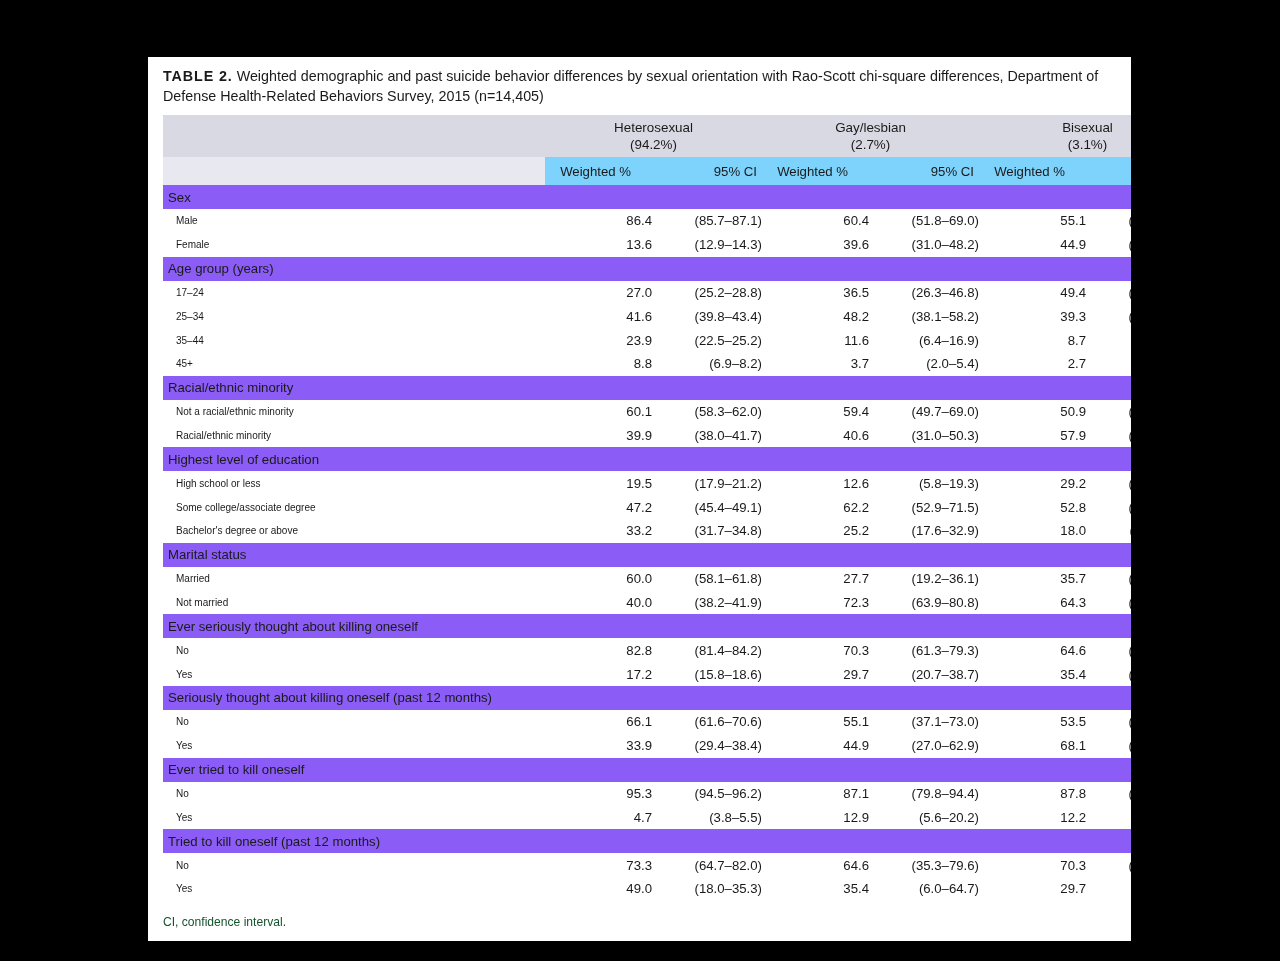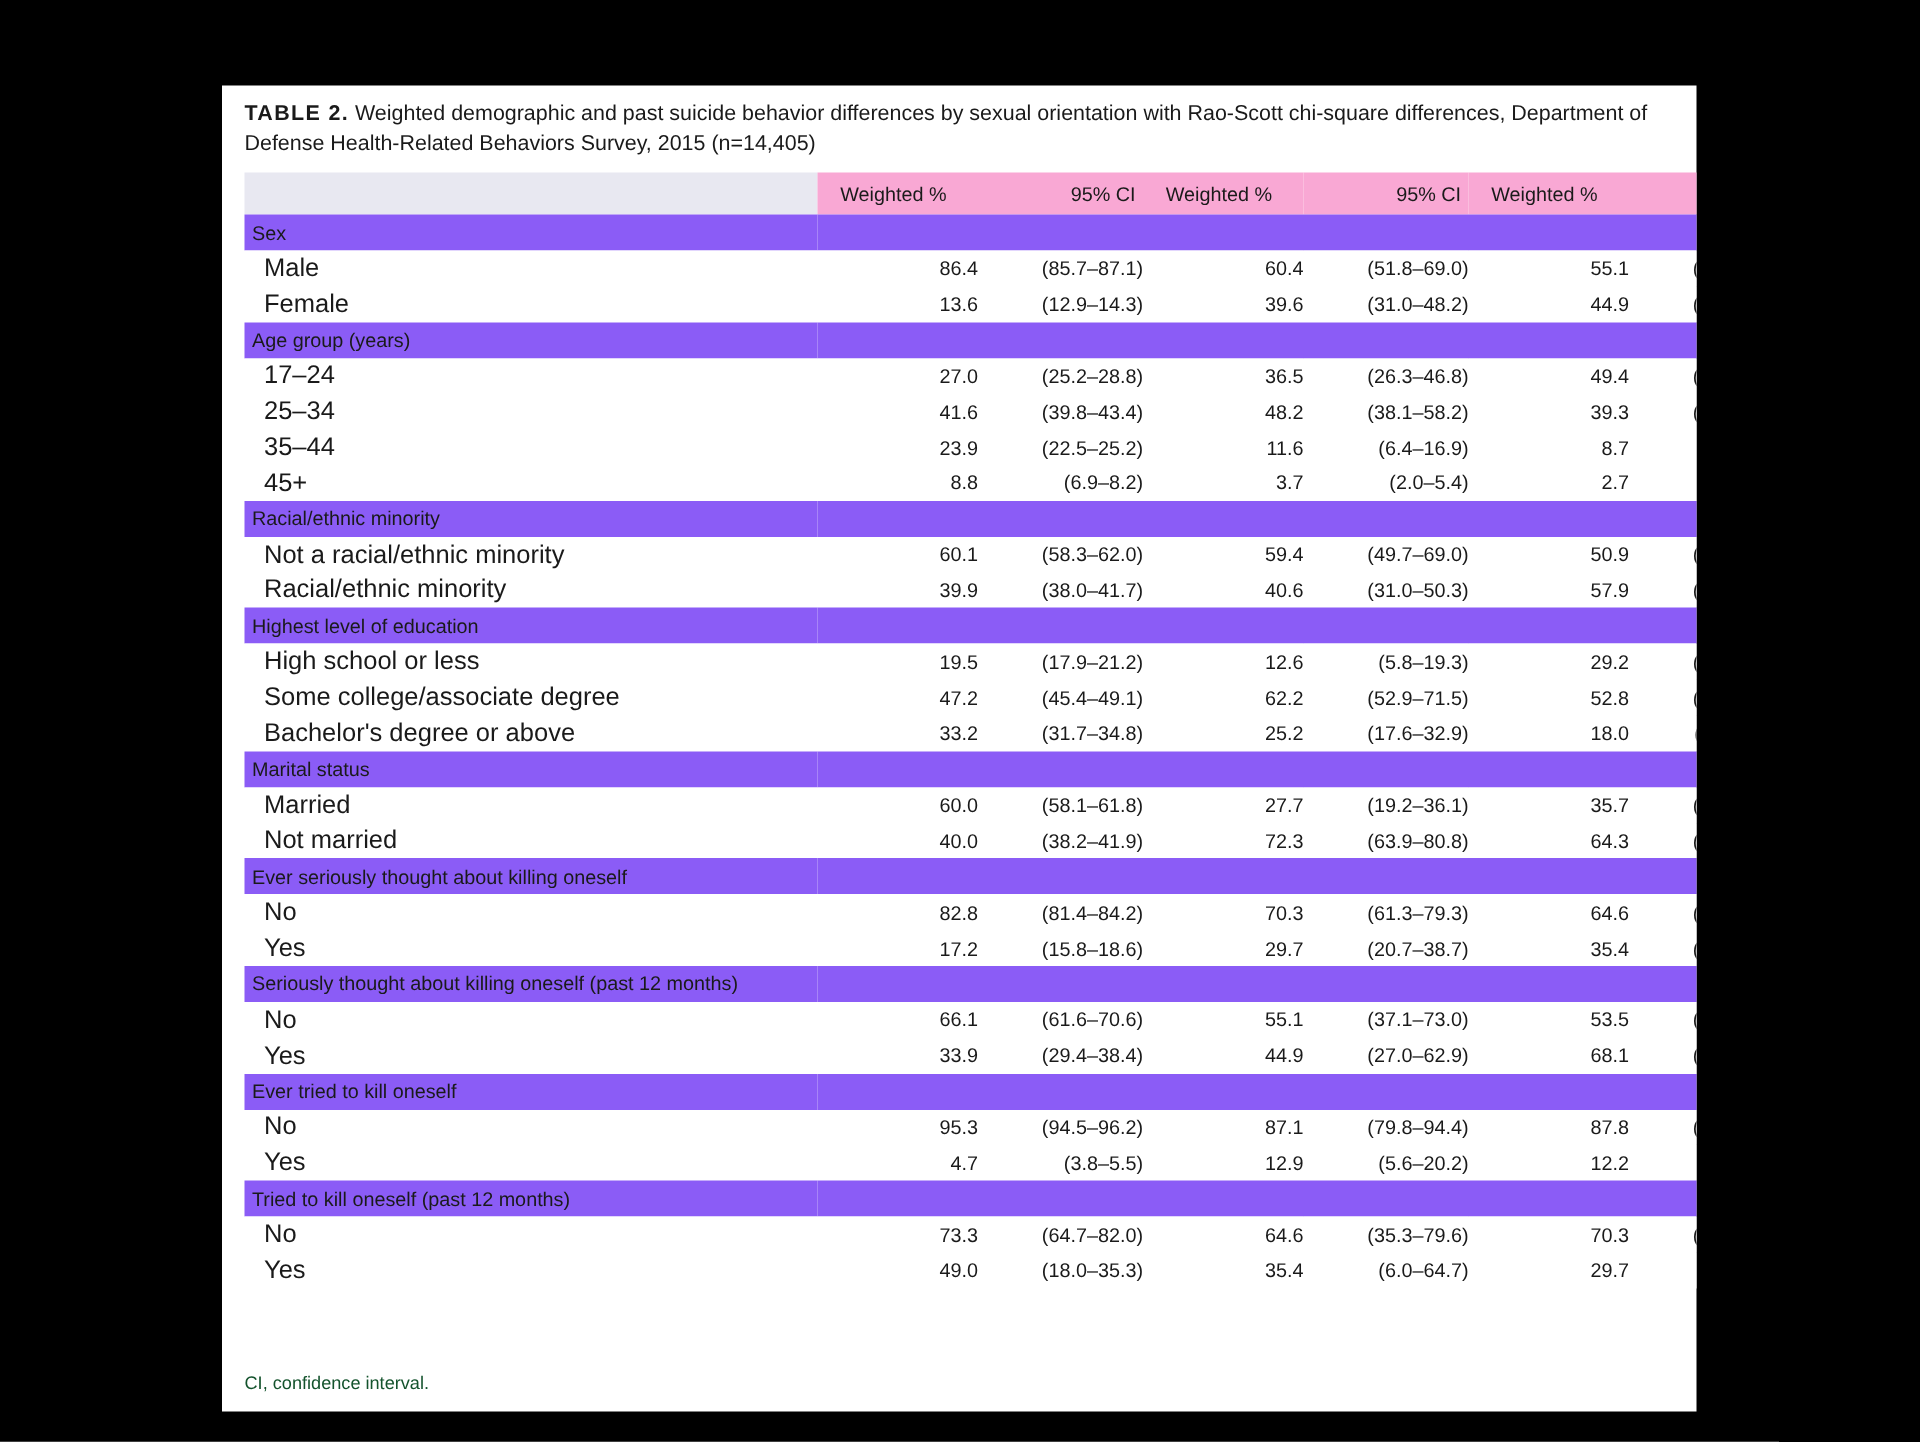--- a/index.html
+++ b/index.html
@@ -70,21 +70,21 @@
 
   
   tr.grouphdr td {
     background: #d9d9e4;
     height: 42px;
     text-align: center;
     line-height: 17.5px;
     font-size: 13.4px;
   }
   tr.subhdr td {
-    background: #f9a8d4;
+    background: #7dd3fc;
     height: 28px;
     text-align: right;
     padding-right: 21px;
     font-size: 13.2px;
   }
   tr.subhdr td.lbl { background: #e8e8f1; }
 
   tr.section td {
     background: #8b5cf6;
     height: 24px;
@@ -98,21 +98,21 @@
     padding-right: 5px;
     font-size: 13.2px;
   }
 
   tr.datarow td {
     background: #ffffff;
     height: 23.8px;
   }
   tr.datarow td.lbl {
     padding-left: 13px;
-    font-size: 17px;
+    font-size: 10px;
   }
   td.num {
     text-align: right;
     padding-right: 21px;
     font-size: 13.2px;
     white-space: nowrap;
   }
   td.ci {
     text-align: right;
     padding-right: 5px;
@@ -142,20 +142,35 @@
       <colgroup>
         <col class="c-label">
           <col class="c-wt">
           <col class="c-ci">
         <col class="c-wt">
           <col class="c-ci">
         <col class="c-wt">
           <col class="c-ci">
       </colgroup>
       <thead>
+        <tr class="grouphdr">
+          <td></td>
+          <td colspan="2">
+            <span>Heterosexual</span><br>
+            <span>(94.2%)</span>
+          </td>
+          <td colspan="2">
+            <span>Gay/lesbian</span><br>
+            <span>(2.7%)</span>
+          </td>
+          <td colspan="2">
+            <span>Bisexual</span><br>
+            <span>(3.1%)</span>
+          </td>
+        </tr>
         <tr class="subhdr">
           <td class="lbl"></td>
           <td>Weighted %</td>
           <td style="padding-right:5px">95% CI</td>
           <td>Weighted %</td>
           <td style="padding-right:5px">95% CI</td>
           <td>Weighted %</td>
           <td style="padding-right:5px">95% CI</td>
         </tr>
       </thead>

